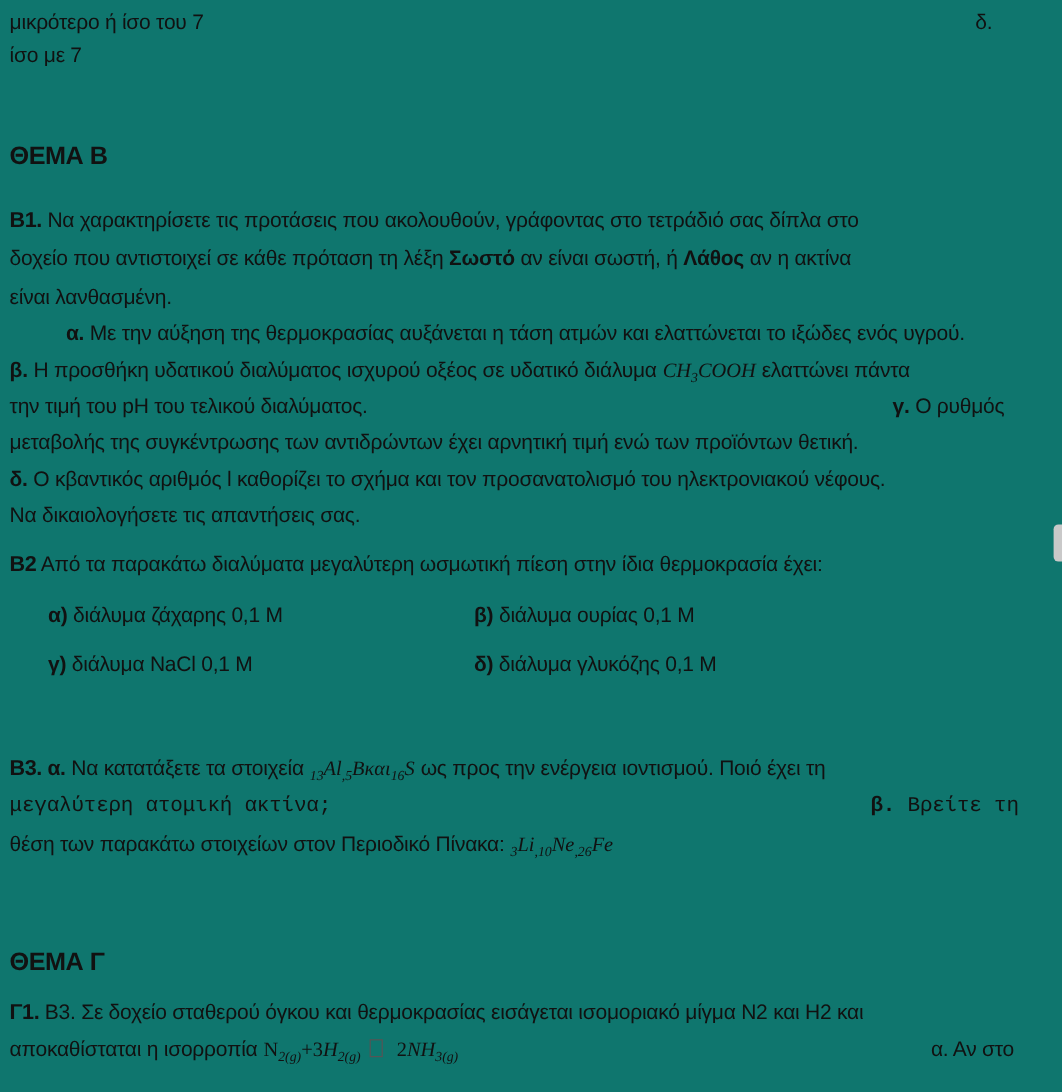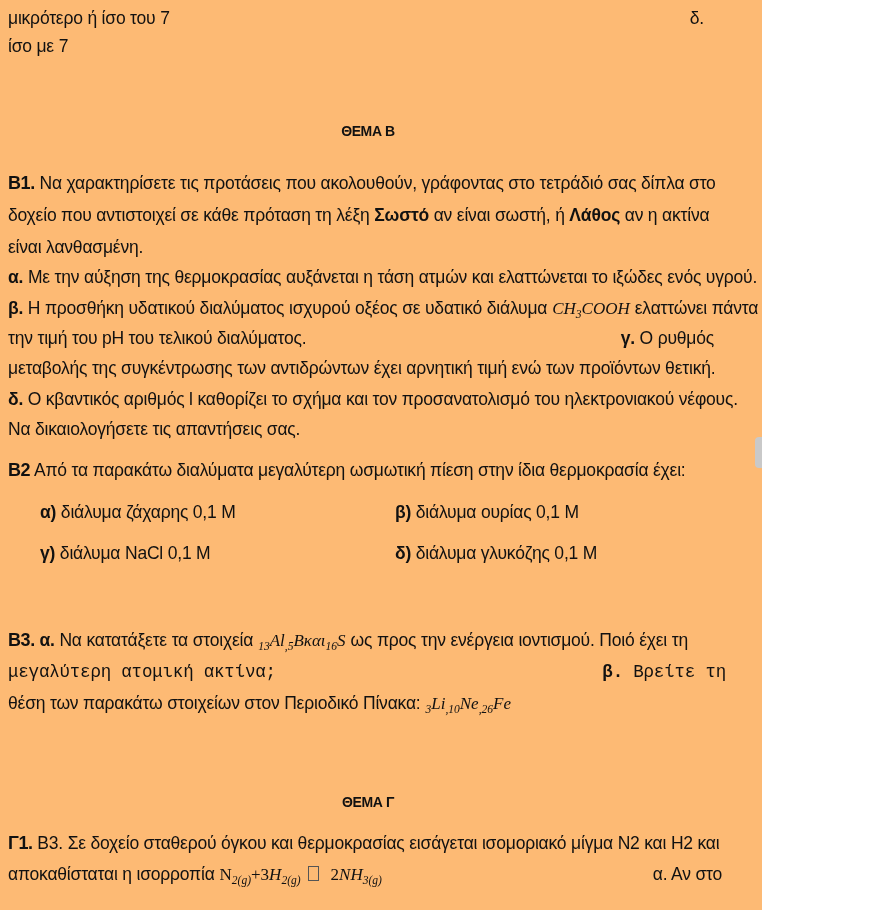--- a/index.html
+++ b/index.html
@@ -1,25 +1,25 @@
 <!DOCTYPE html>
 <html><head>
 <meta charset="utf-8">
 <style>
   html,body{margin:0;padding:0;background:#fff;}
   .page{
-    position:relative;width:762px;height:910px;background:#fdba74;overflow:hidden;
+    position:relative;width:885px;height:910px;background:#0f766e;overflow:hidden;
     font-family:"Liberation Sans",sans-serif;font-size:17.5px;color:#111;
     letter-spacing:-0.2px;
   }
   .ln{position:absolute;left:8px;right:34px;line-height:24px;white-space:nowrap;}
   .flex{display:flex;justify-content:space-between;align-items:baseline;}
   .b{font-weight:bold;}
   .lbl{font-weight:bold;font-size:18px;letter-spacing:-0.4px;}
-  .h{font-weight:bold;font-size:14px;letter-spacing:-0.4px;text-align:center;}
+  .h{font-weight:bold;font-size:21px;letter-spacing:-0.4px;}
   .math{font-family:"Liberation Serif",serif;font-style:italic;font-size:17px;letter-spacing:0;}
   .mspace{margin:0 5px;}
   .sb{font-family:"Liberation Serif",serif;font-style:italic;font-size:11.5px;vertical-align:-4px;letter-spacing:0;}
   .up{font-style:normal;}
   .box{display:inline-block;width:9px;height:13px;border:1.2px solid #555;margin:0 12px 0 7px;vertical-align:-1px;}
   .col1{position:absolute;left:32px;}
   .col2{position:absolute;left:387px;}
   .scroll-thumb{
     position:absolute;right:0;top:437px;width:7px;height:31px;
     background:#c9c9c9;border-radius:4px 0 0 4px;
@@ -46,21 +46,21 @@
     <span class="lbl">Β1.</span>
     <span>Να χαρακτηρίσετε τις προτάσεις που ακολουθούν, γράφοντας στο τετράδιό σας δίπλα στο</span>
   </div>
   <div class="ln" style="top:203px;">
     <span>δοχείο που αντιστοιχεί σε κάθε πρόταση τη λέξη </span><span class="b">Σωστό</span><span> αν είναι σωστή, ή </span><span class="b">Λάθος</span><span> αν η ακτίνα</span>
   </div>
   <div class="ln" style="top:235px;">
     <span>είναι λανθασμένη.</span>
   </div>
 
-  <div class="ln" style="top:265px;">
+  <div class="ln" style="top:265px;text-align:center;">
     <span class="b">α.</span><span> Με την αύξηση της θερμοκρασίας αυξάνεται η τάση ατμών και ελαττώνεται το ιξώδες ενός υγρού.</span>
   </div>
 
   <div class="ln" style="top:296px;">
     <span class="b">β.</span><span> Η προσθήκη υδατικού διαλύματος ισχυρού οξέος σε υδατικό διάλυμα</span><span class="math mspace"><span>CH</span><span class="sb">3</span><span>COOH</span></span><span>ελαττώνει πάντα</span>
   </div>
   <div class="ln flex" style="top:326px;right:48px;">
     <span>την τιμή του pH του τελικού διαλύματος.</span>
     <span><span class="b">γ.</span><span> Ο ρυθμός</span></span>
   </div>

